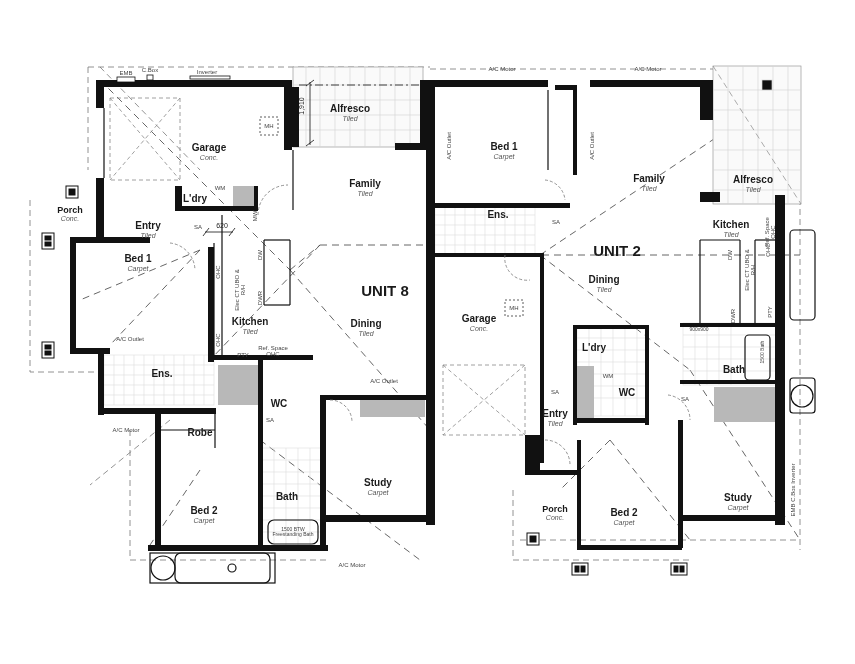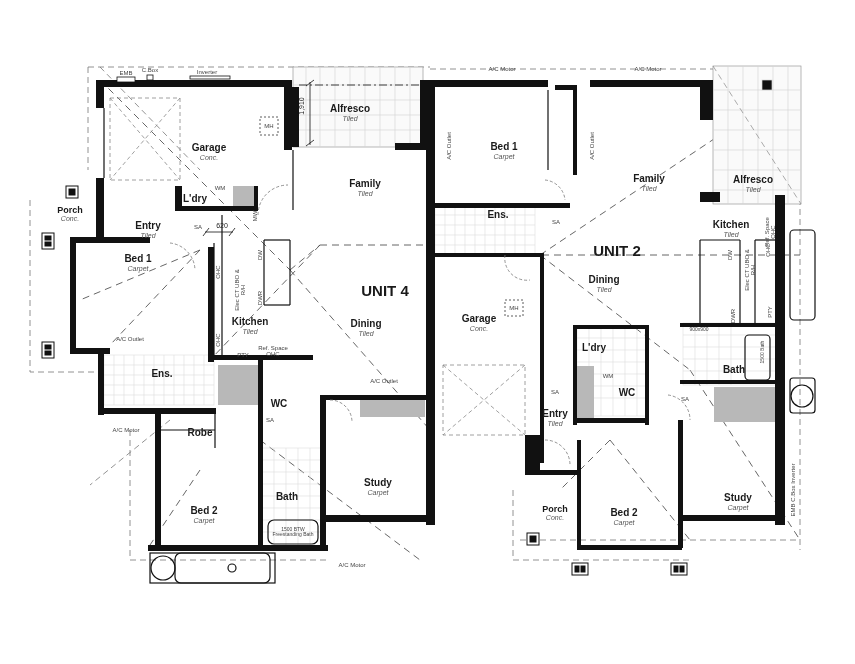--- a/index.html
+++ b/index.html
@@ -246,21 +246,21 @@
     <line x1="229" y1="236" x2="235" y2="228"></line>
   </g>
 
   <g fill="#fff" stroke="#111" stroke-width="0.8">
     <rect x="117" y="77" width="18" height="5"></rect>
     <rect x="147" y="75" width="6" height="5"></rect>
     <rect x="190" y="76" width="40" height="3"></rect>
   </g>
 </svg>
 
-<div class="lbl unit" style="left:385px;top:291px">UNIT 4</div>
+<div class="lbl unit" style="left:385px;top:291px">UNIT 8</div>
 <div class="lbl unit" style="left:617px;top:251px">UNIT 2</div>
 
 <div class="lbl room" style="left:209px;top:152px"><span>Garage</span><span class="fin">Conc.</span></div>
 <div class="lbl room" style="left:350px;top:113px"><span>Alfresco</span><span class="fin">Tiled</span></div>
 <div class="lbl room" style="left:365px;top:188px"><span>Family</span><span class="fin">Tiled</span></div>
 <div class="lbl room" style="left:195px;top:199px">L'dry</div>
 <div class="lbl room" style="left:148px;top:230px"><span>Entry</span><span class="fin">Tiled</span></div>
 <div class="lbl room small" style="left:70px;top:214px"><span>Porch</span><span class="fin">Conc.</span></div>
 <div class="lbl room" style="left:138px;top:263px"><span>Bed 1</span><span class="fin">Carpet</span></div>
 <div class="lbl room" style="left:250px;top:326px"><span>Kitchen</span><span class="fin">Tiled</span></div>

